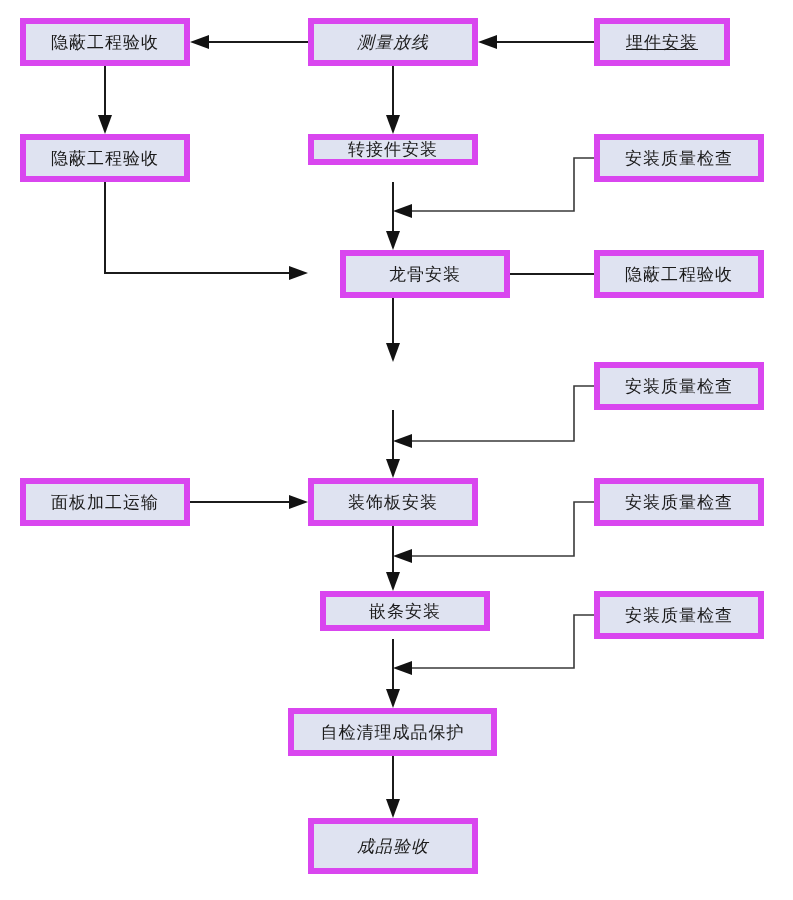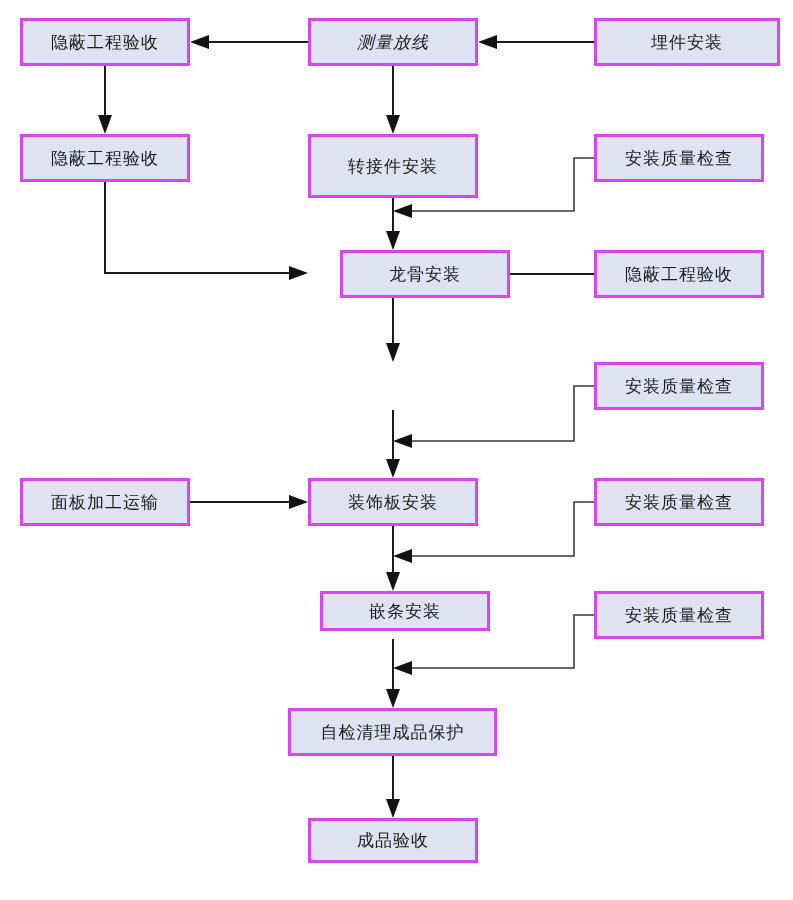--- a/index.html
+++ b/index.html
@@ -12,21 +12,21 @@
     width: 793px;
     height: 900px;
     background: #ffffff;
     font-family: "Liberation Sans", "DejaVu Sans", sans-serif;
     overflow: hidden;
   }
   .node {
     position: absolute;
     box-sizing: border-box;
     background: #dfe3f1;
-    border: 3px solid #d946ef;
+    border: 6px solid #d946ef;
     display: flex;
     align-items: center;
     justify-content: center;
     color: #1b1b1b;
     font-size: 17px;
     letter-spacing: 1px;
     white-space: nowrap;
     line-height: 1;
   }
   .node .label {
@@ -150,29 +150,29 @@
   </svg>
 
   <div class="node" style="left:20px;  top:18px;  width:170px; height:48px;">
     <span class="label">隐蔽工程验收</span>
   </div>
 
   <div class="node" style="left:308px; top:18px;  width:170px; height:48px;font-style:italic;">
     <span class="label">测量放线</span>
   </div>
 
-  <div class="node" style="left:594px; top:18px;  width:186px; height:48px;">
+  <div class="node" style="left:594px; top:18px;  width:136px; height:48px;text-decoration:underline;">
     <span class="label">埋件安装</span>
   </div>
 
   <div class="node" style="left:20px;  top:134px; width:170px; height:48px;">
     <span class="label">隐蔽工程验收</span>
   </div>
 
-  <div class="node" style="left:308px; top:134px; width:170px; height:64px;">
+  <div class="node" style="left:308px; top:134px; width:170px; height:31px;">
     <span class="label">转接件安装</span>
   </div>
 
   <div class="node" style="left:594px; top:134px; width:170px; height:48px;">
     <span class="label">安装质量检查</span>
   </div>
 
   <div class="node" style="left:308px; top:250px; width:170px; height:48px;margin-left:32px;">
     <span class="label">龙骨安装</span>
   </div>
@@ -203,17 +203,17 @@
   </div>
 
   <div class="node" style="left:594px; top:591px; width:170px; height:48px;">
     <span class="label">安装质量检查</span>
   </div>
 
   <div class="node" style="left:288px; top:708px; width:209px; height:48px;">
     <span class="label">自检清理成品保护</span>
   </div>
 
-  <div class="node" style="left:308px; top:818px; width:170px; height:45px;">
+  <div class="node" style="left:308px; top:818px; width:170px; height:56px;font-style:italic;">
     <span class="label">成品验收</span>
   </div>
 
 </div>
 
 </body></html>

